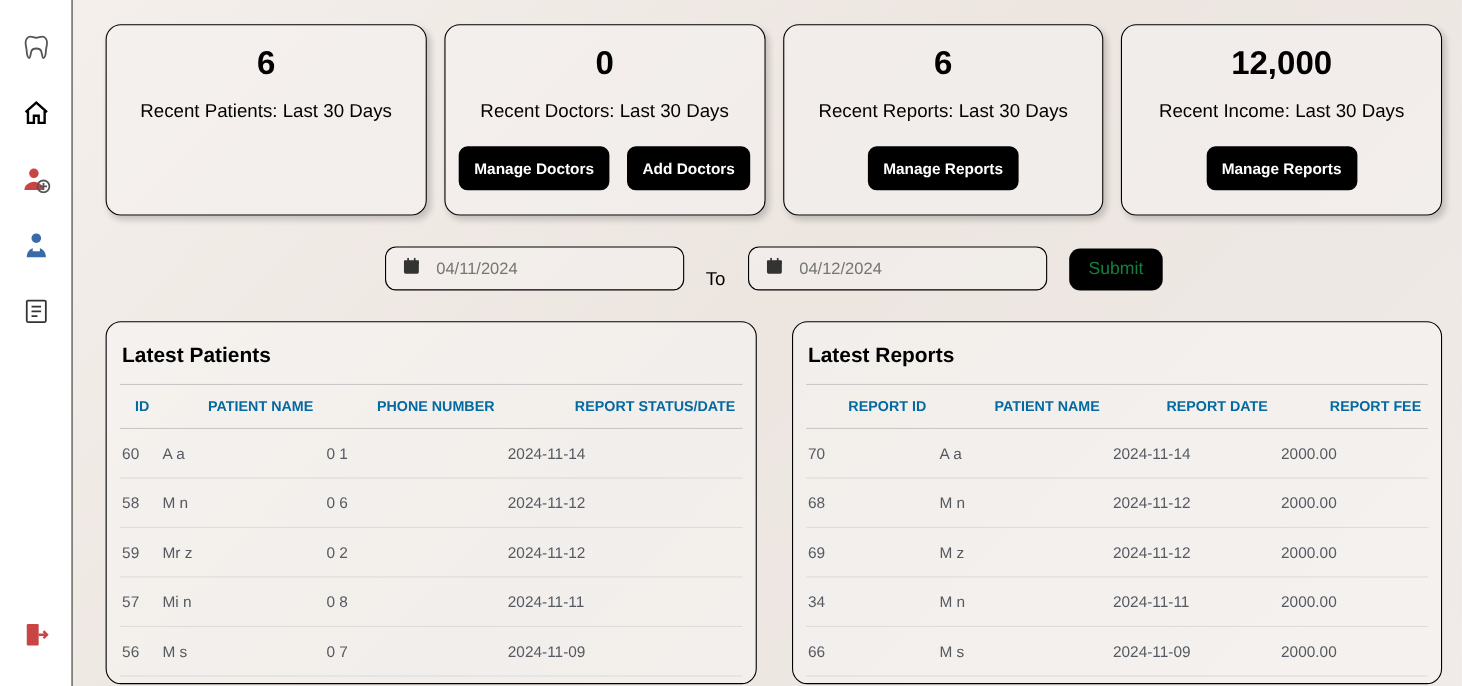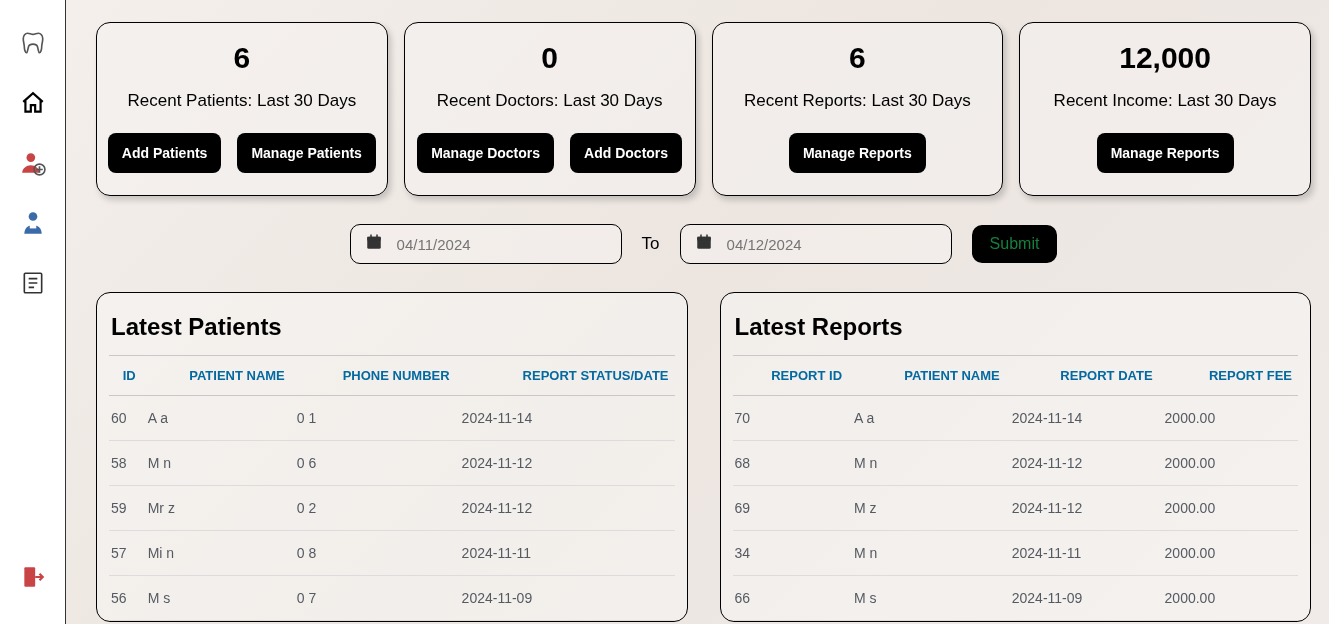--- a/index.html
+++ b/index.html
@@ -74,21 +74,21 @@
     color: #fff;
     border: none;
     border-radius: 8px;
     padding: 12px 14px;
     font-size: 14px;
     font-weight: 600;
     cursor: pointer;
   }
   .date-row {
     display: flex;
-    align-items: center;
+    align-items: flex-end;
     justify-content: center;
     gap: 20px;
     margin: 28px 0 28px 0;
   }
   .date-input-wrap {
     border: 1.5px solid #000;
     border-radius: 10px;
     width: 272px;
     height: 40px;
     display: flex;
@@ -123,21 +123,21 @@
   .table-panel {
     flex: 1;
     border: 1.5px solid #000;
     border-radius: 14px;
     background: rgba(248,246,244,0.55);
     padding: 20px 12px 0 12px;
     height: 330px;
     overflow: hidden;
   }
   .table-title {
-    font-size: 24px;
+    font-size: 19px;
     font-weight: 700;
     margin-bottom: 14px;
     padding-left: 2px;
   }
   table {
     width: 100%;
     border-collapse: collapse;
   }
   th {
     text-align: right;
@@ -209,24 +209,20 @@
         </svg>
     </span>
   </div>
 </div>
 
 <div class="main">
   <div class="cards" id="cards-row">
       <div class="card">
         <div class="card-value">6</div>
         <div class="card-label">Recent Patients: Last 30 Days</div>
-        <div class="card-buttons">
-          <button class="btn">Add Patients</button>
-          <button class="btn">Manage Patients</button>
-        </div>
       </div>
       <div class="card">
         <div class="card-value">0</div>
         <div class="card-label">Recent Doctors: Last 30 Days</div>
         <div class="card-buttons">
           <button class="btn">Manage Doctors</button>
           <button class="btn">Add Doctors</button>
         </div>
       </div>
       <div class="card">

